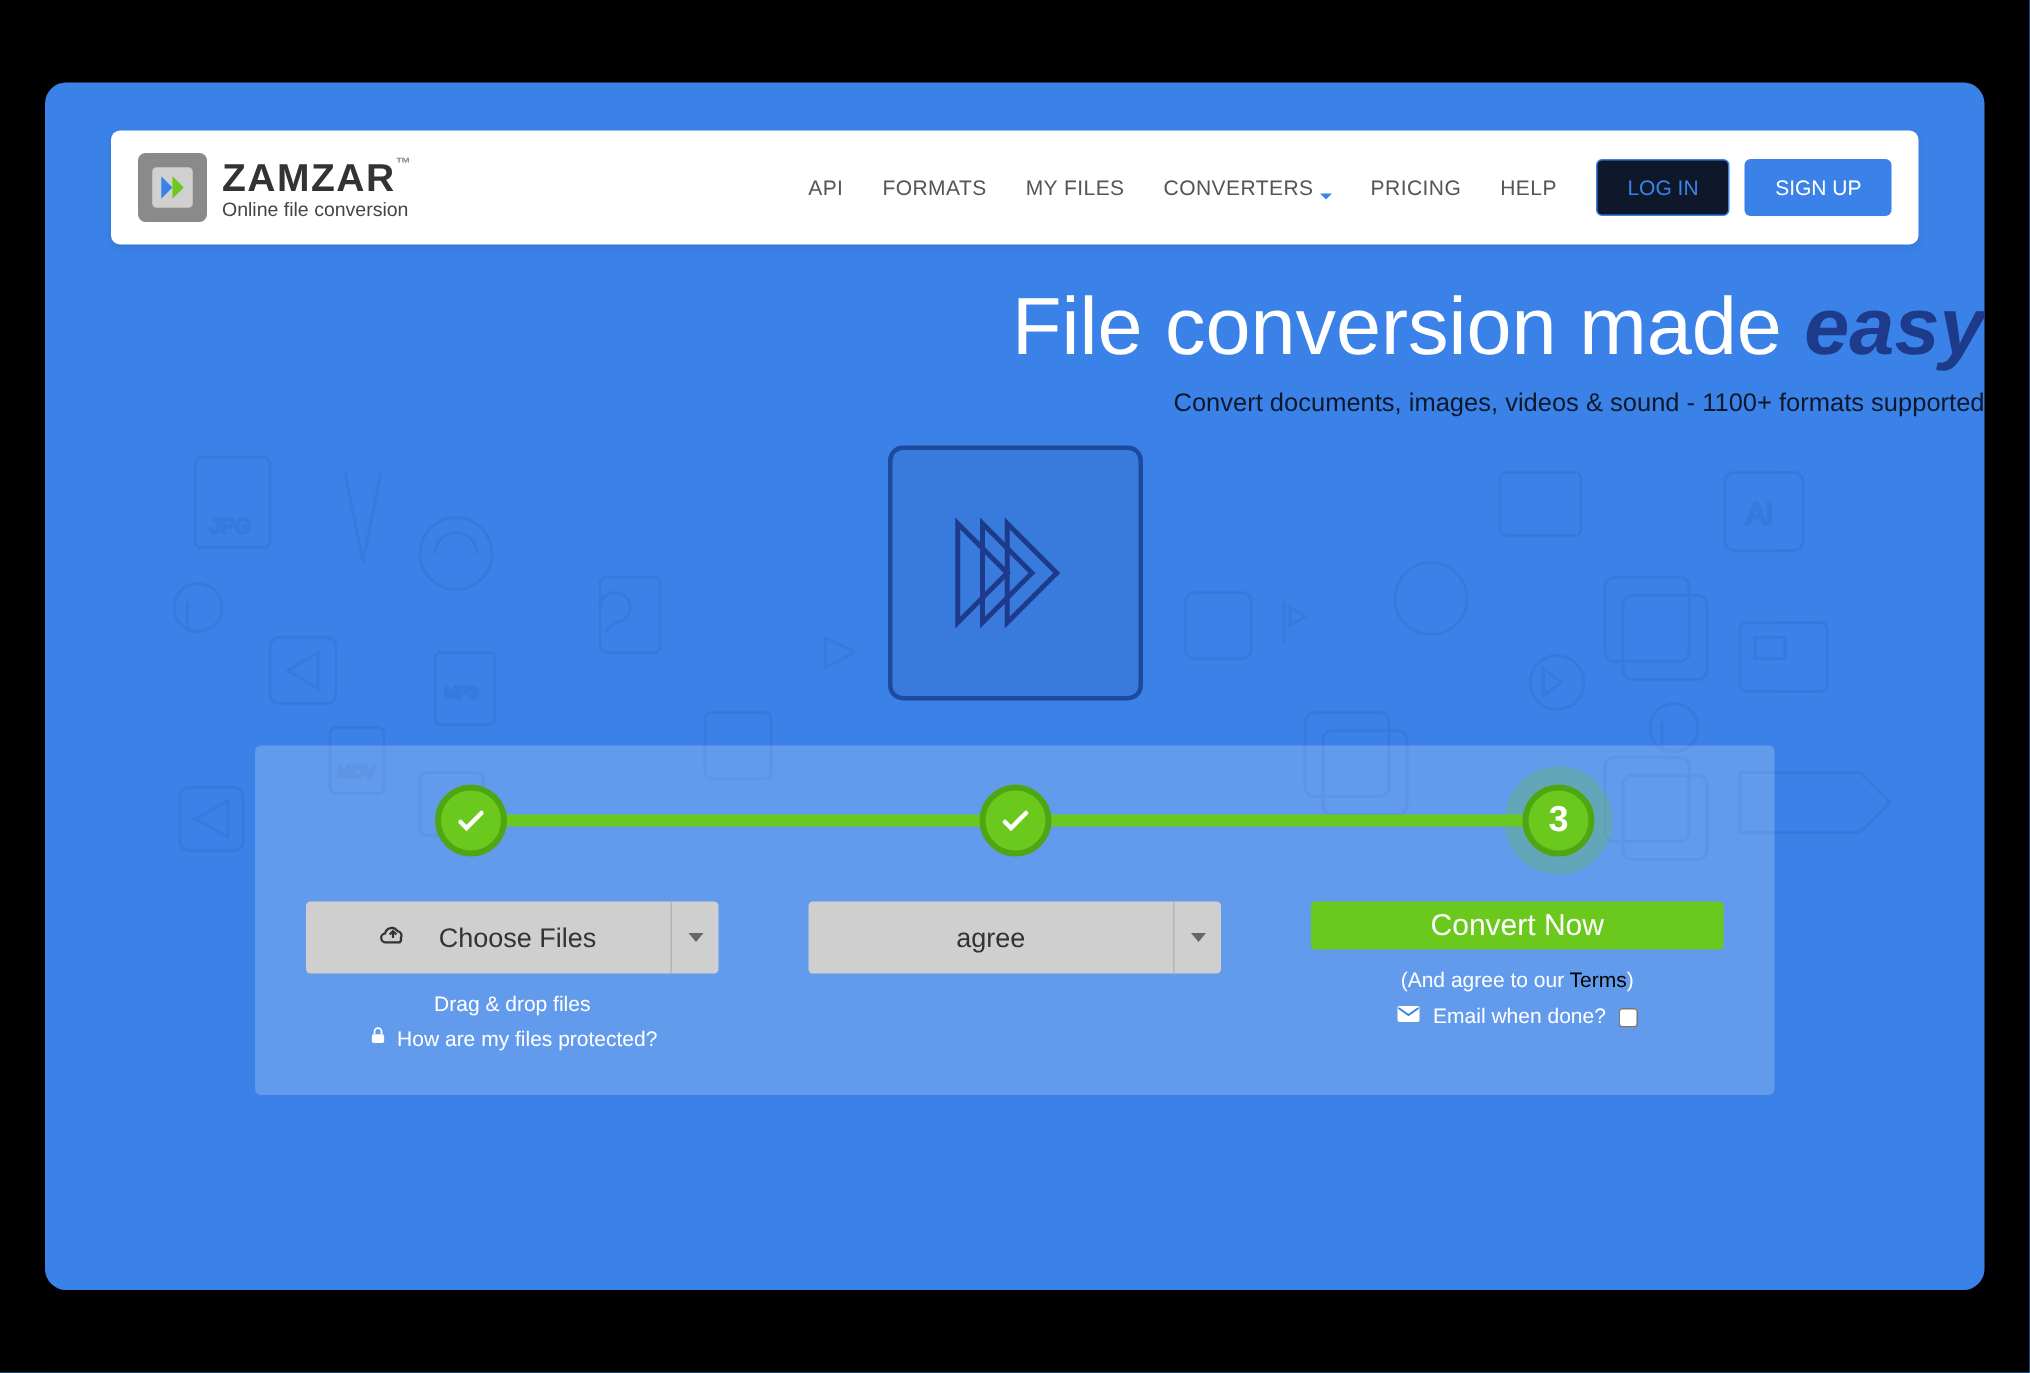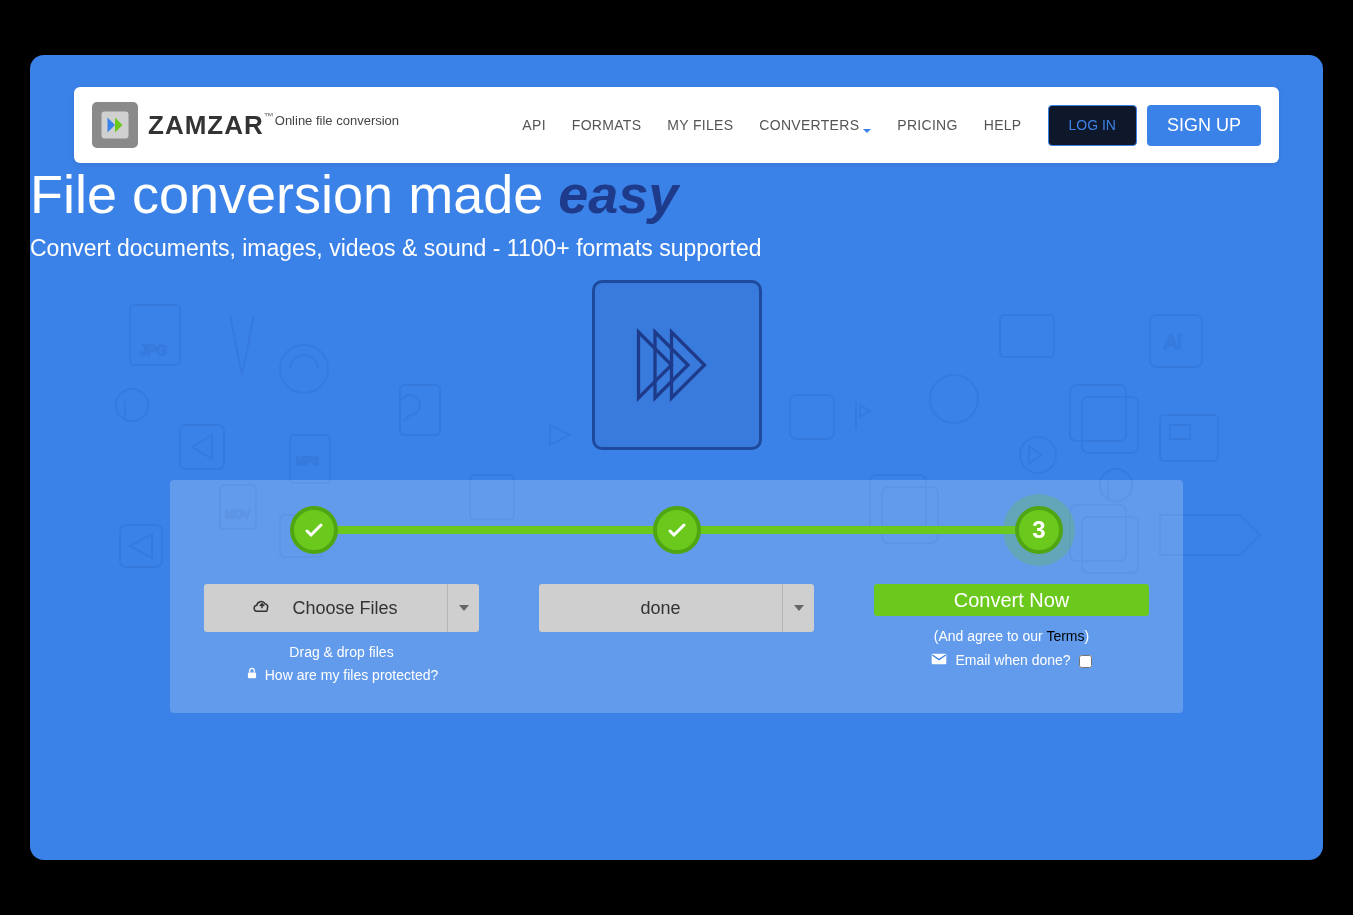--- a/index.html
+++ b/index.html
@@ -3,36 +3,36 @@
 <meta charset="utf-8">
 <style>
 *{box-sizing:border-box;margin:0;padding:0}
 body{background:#000;font-family:-apple-system,BlinkMacSystemFont,'Segoe UI',Arial,sans-serif;width:1353px;height:915px;overflow:hidden;padding:55px 30px 55px 30px}
 .window{background:#3b82e8;border-radius:14px;width:100%;height:100%;position:relative;overflow:hidden;box-shadow:0 10px 40px rgba(0,0,0,.5)}
 .bg-deco{position:absolute;inset:0;opacity:.12;pointer-events:none}
 .navbar{background:#fff;border-radius:6px;margin:32px 44px 0 44px;height:76px;display:flex;align-items:center;padding:0 18px;position:relative;z-index:5;box-shadow:0 2px 6px rgba(0,0,0,.08)}
 .logo-box{display:flex;align-items:center;gap:10px}
 .logo-icon{width:46px;height:46px;background:#8a8a8a;border-radius:5px;display:flex;align-items:center;justify-content:center;position:relative}
 .logo-icon svg{width:30px;height:30px}
-.brand{display:flex;flex-direction:row;line-height:1}
+.brand{display:flex;flex-direction:column;line-height:1}
 .brand-name{font-size:26px;font-weight:700;letter-spacing:1px;color:#333}
 .brand-name sup{font-size:10px;vertical-align:top;color:#888}
 .brand-tag{font-size:13px;color:#444;margin-top:2px}
 .nav-spacer{flex:1}
 .nav-links{display:flex;align-items:center;gap:26px}
 .nav-links a{color:#555;text-decoration:none;font-size:14px;letter-spacing:.3px}
 .nav-links .dd{display:flex;align-items:flex-end;gap:4px}
 .caret{width:0;height:0;border-left:4px solid transparent;border-right:4px solid transparent;border-top:4px solid #3b82e8}
 .btns{display:flex;gap:10px;margin-left:26px}
 .btn-out{border:1px solid #3b82e8;color:#3b82e8;background:#0f172a;padding:10px 20px;border-radius:4px;font-size:14px;cursor:pointer}
-.btn-fill{background:#3b82e8;color:#fff;border:none;padding:10px 20px;border-radius:4px;font-size:18px;cursor:pointer}
-.hero{text-align:left;position:relative;z-index:2}
+.btn-fill{background:#3b82e8;color:#fff;border:none;padding:10px 20px;border-radius:4px;font-size:14px;cursor:pointer}
+.hero{text-align:right;margin-top:24px;position:relative;z-index:2}
 .hero-title{font-size:54px;color:#fff;font-weight:400}
 .hero-title .em{color:#1e3a8a;font-weight:700;font-style:italic}
-.hero-sub{color:#ffffff;font-size:23px;margin-top:10px}
+.hero-sub{color:#0f172a;font-size:17px;margin-top:10px}
 .hero-logo{width:170px;height:170px;border:3px solid #1e4a9e;border-radius:10px;margin:18px auto 0;display:flex;align-items:center;justify-content:center;background:rgba(0,0,0,.05)}
 .panel{background:rgba(255,255,255,.20);border-radius:4px;margin:30px 140px 0 140px;padding:26px 34px 30px;position:relative;z-index:3}
 .steps{position:relative;height:48px;margin:0 110px 30px 110px}
 .step-line{position:absolute;left:0;right:0;top:50%;height:8px;background:#6bc91e;transform:translateY(-50%);border-radius:4px}
 .step{position:absolute;top:50%;transform:translate(-50%,-50%);width:48px;height:48px;border-radius:50%;background:#6bc91e;border:4px solid #4fa612;display:flex;align-items:center;justify-content:center;color:#fff;font-size:24px;font-weight:700}
 .step.active{box-shadow:0 0 0 12px rgba(107,201,30,.25)}
 .step-1{left:0}
 .step-2{left:50%}
 .step-3{left:100%}
 .actions{display:grid;grid-template-columns:1fr 1fr 1fr;gap:60px}
@@ -176,21 +176,21 @@
                 <rect x="5" y="11" width="14" height="10" rx="2" fill="#fff"></rect>
                 <path d="M8 11V8a4 4 0 0 1 8 0v3" stroke="#fff" stroke-width="2" fill="none"></path>
               </svg></span>
           <a>How are my files protected?</a>
         </div>
       </div>
 
       <div class="col">
         <div class="ctrl">
           <div class="ctrl-main">
-              <span>done</span>
+              <span>agree</span>
             </div>
           <div class="ctrl-drop">
               <span class="caret2"></span>
             </div>
         </div>
       </div>
 
       <div class="col">
         <button class="convert">Convert Now</button>
         <div class="sub-text">

